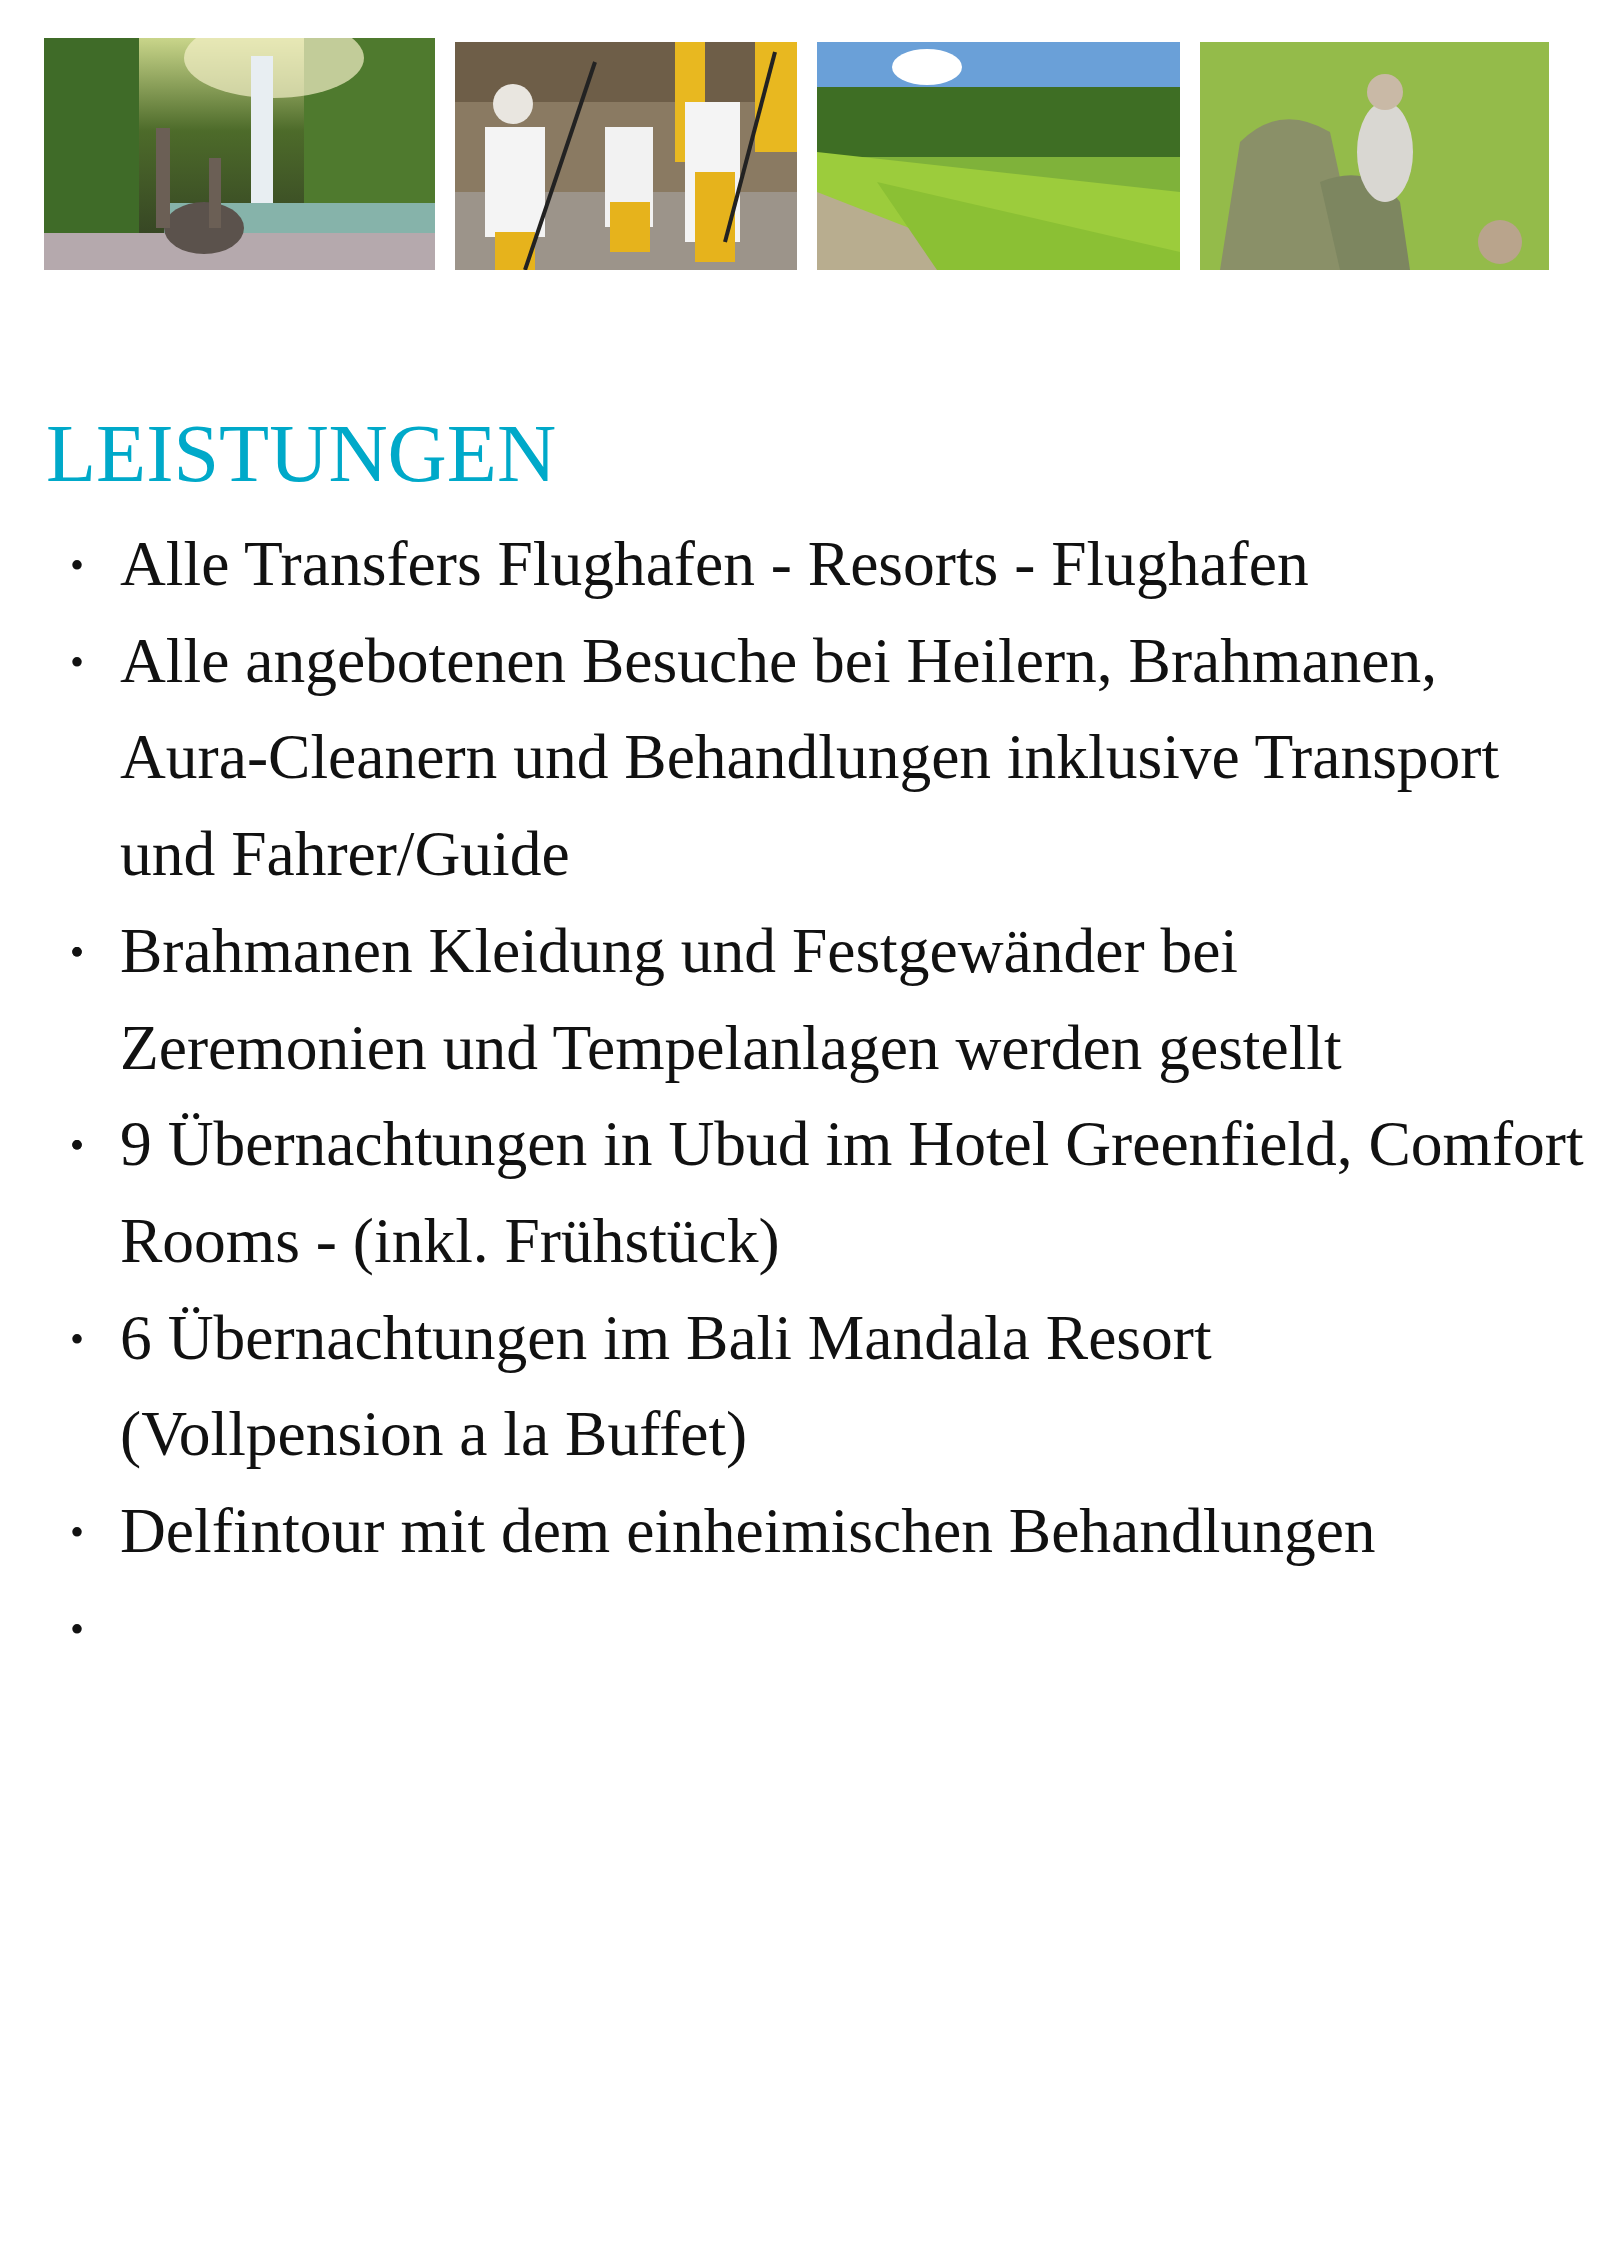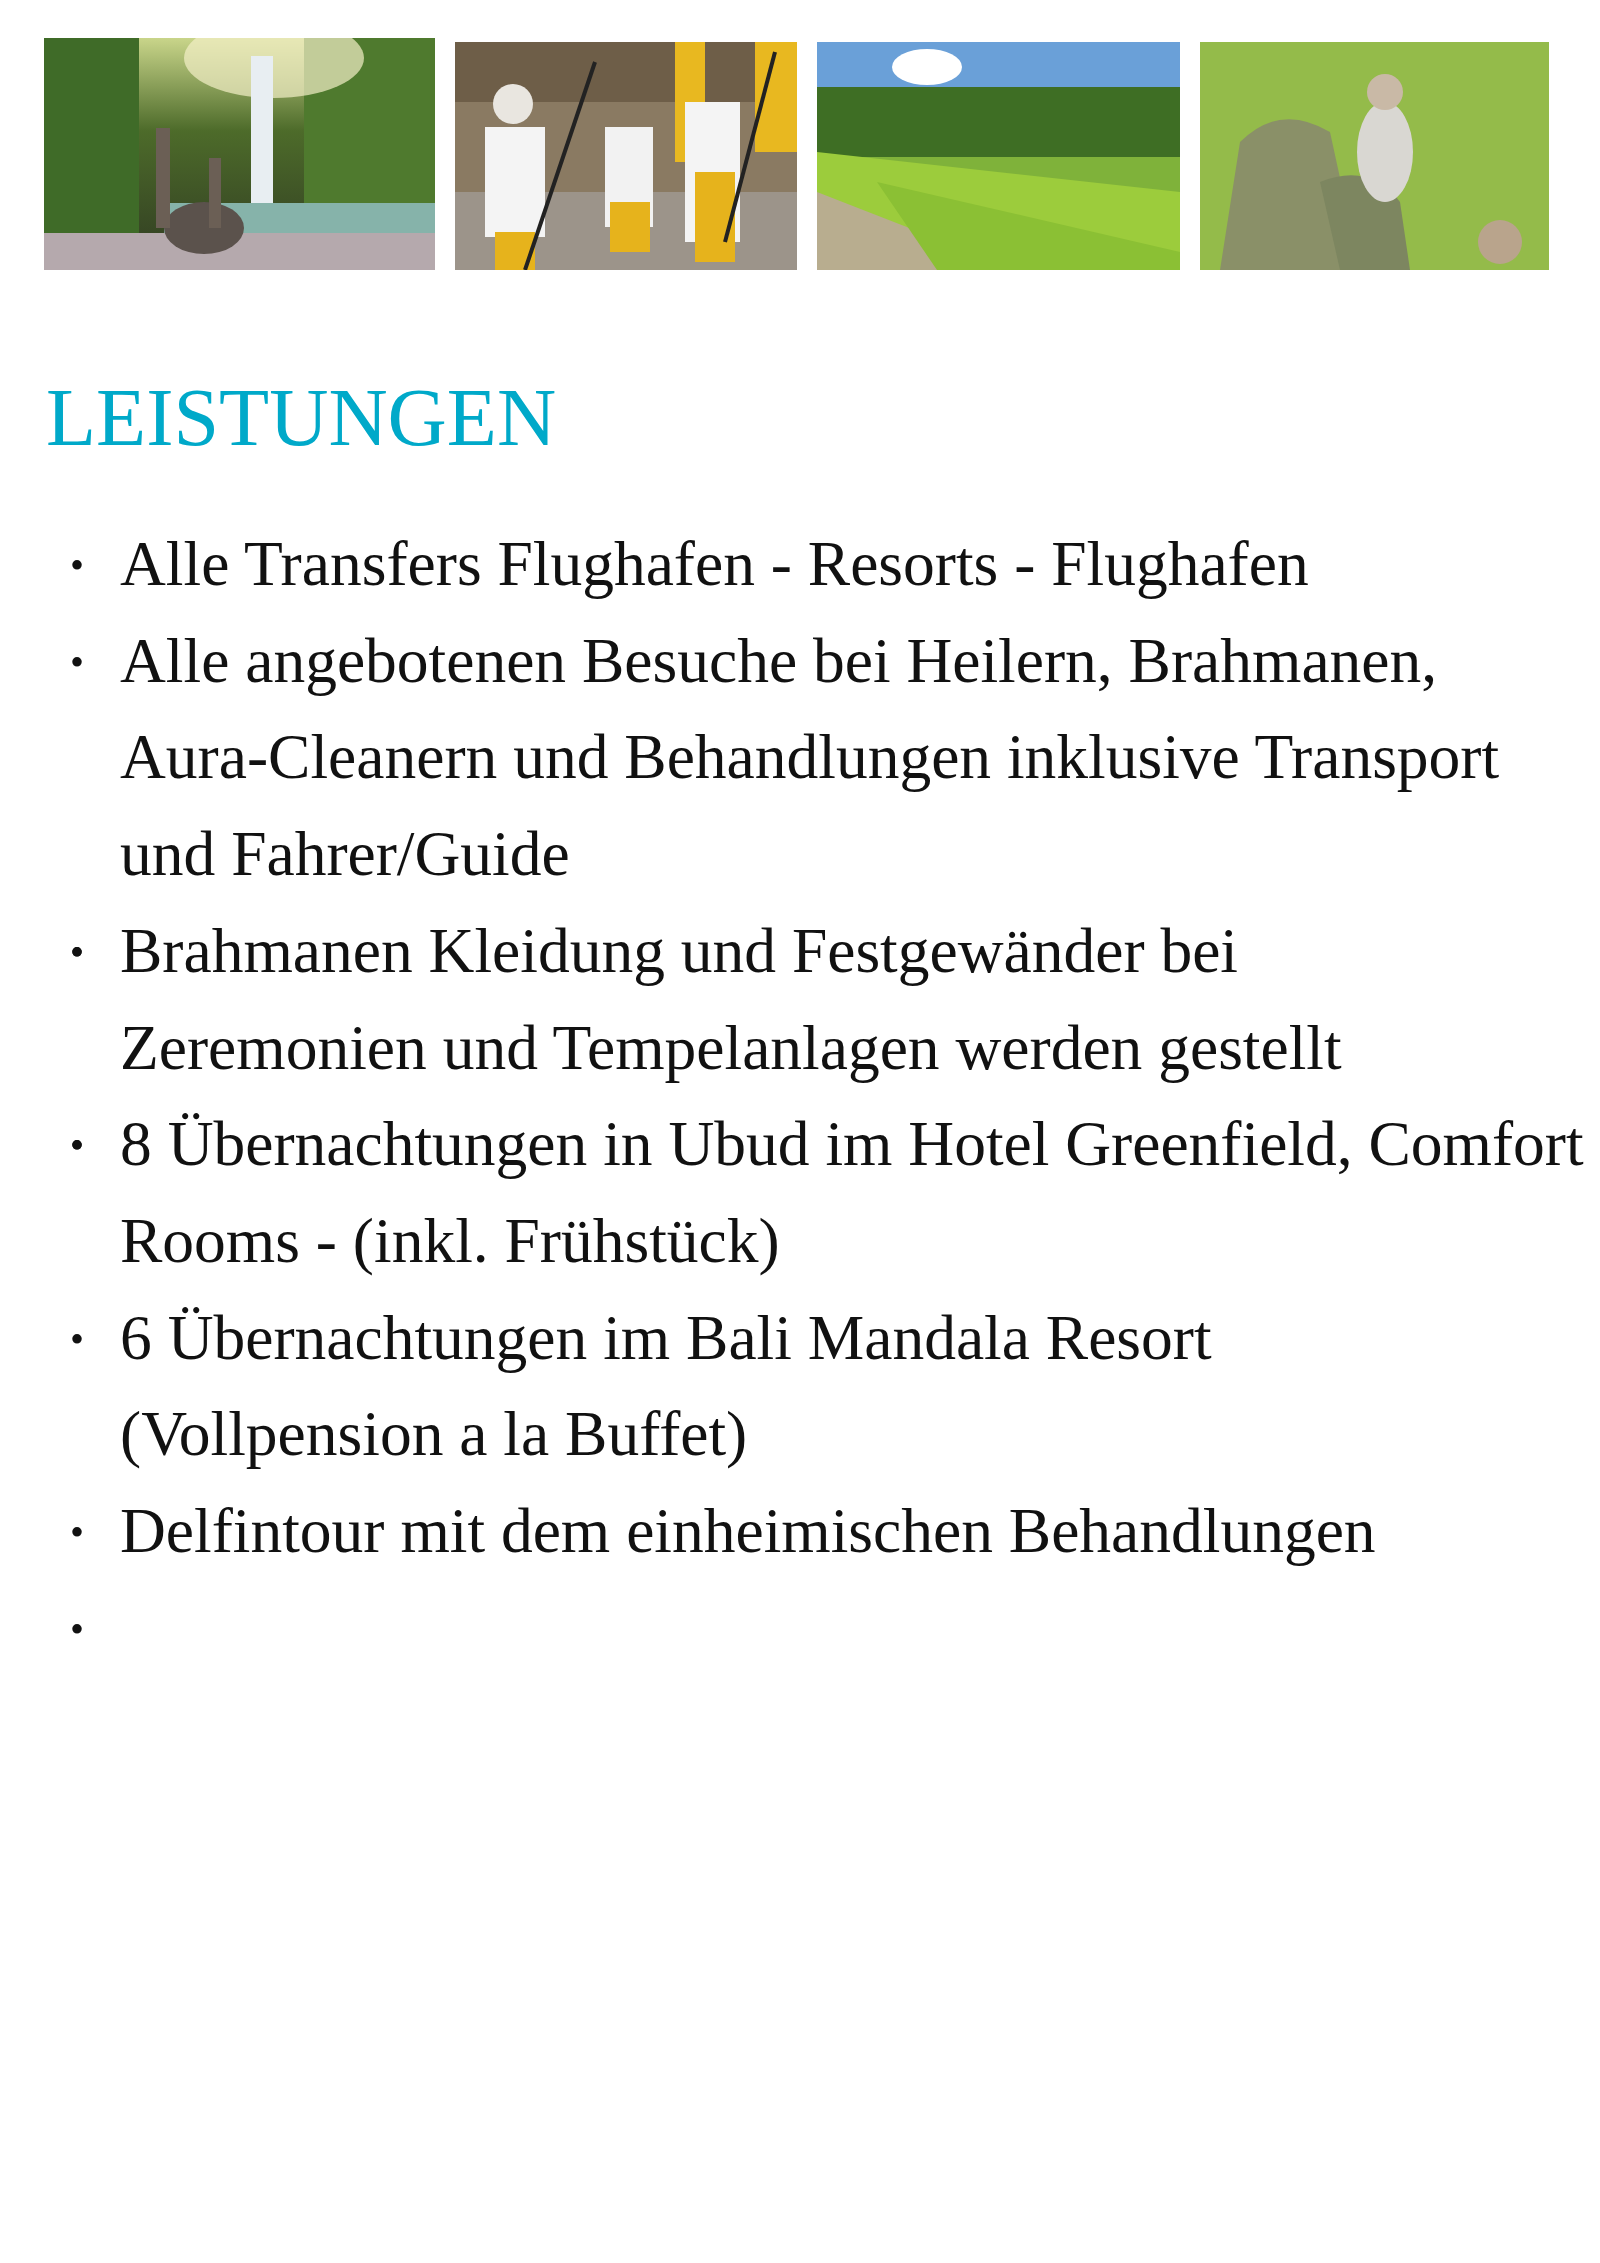--- a/index.html
+++ b/index.html
@@ -1,20 +1,20 @@
 <!DOCTYPE html>
 <html><head>
 <meta charset="utf-8">
 <style>
   html, body { margin:0; padding:0; background:#ffffff; }
   body { width:1600px; height:2263px; position:relative; overflow:hidden; font-family:"Liberation Serif", "DejaVu Serif", serif; }
   .photos { position:absolute; top:38px; left:44px; width:1505px; height:232px; }
   .photo { position:absolute; top:0; height:232px; overflow:hidden; }
   .photo svg { width:100%; height:100%; display:block; }
-  .heading { position:absolute; left:46px; top:368px; font-size:82px; line-height:100px; color:#00a9c9; letter-spacing:0px; font-weight:normal; margin:0; }
+  .heading { position:absolute; left:46px; top:404px; font-size:82px; line-height:100px; color:#00a9c9; letter-spacing:0px; font-weight:normal; margin:0; }
   .list { position:absolute; left:0; top:516px; width:1600px; margin:0; padding:0; list-style:none; }
   .item { position:relative; padding-left:120px; padding-right:20px; font-size:63.5px; line-height:96.7px; color:#111111; }
   .bullet { position:absolute; left:70px; top:0; font-size:40px; line-height:100px; }
 </style>
 </head>
 <body>
 
 <div class="photos">
   <div class="photo" style="left:0;width:391px;">
     <svg viewBox="0 0 391 232" preserveAspectRatio="none">
@@ -80,17 +80,17 @@
 </div>
 
 <h1 class="heading">LEISTUNGEN</h1>
 
 <ul class="list">
   <li class="item"><span class="bullet">•</span><span>Alle Transfers Flughafen - Resorts - Flughafen</span></li>
   <li class="item" style="padding-right:60px;"><span class="bullet">•</span><span>Alle angebotenen Besuche bei Heilern, Brahmanen, Aura-Cleanern und Behandlungen inklusive Transport und Fahrer/Guide</span></li>
   <li class="item"><span class="bullet">•</span></li>
   <li class="item" style="padding-right:200px;"><span class="bullet">•</span><span>Brahmanen Kleidung und Festgewänder bei Zeremonien und Tempelanlagen werden gestellt</span></li>
   <li class="item" style="padding-right:200px;"><span class="bullet">•</span></li>
-  <li class="item" style="padding-right:0;"><span class="bullet">•</span><span>8 Übernachtungen in Ubud im Hotel Greenfield, Comfort Rooms - (inkl. Frühstück)</span></li>
+  <li class="item" style="padding-right:0;"><span class="bullet">•</span><span>9 Übernachtungen in Ubud im Hotel Greenfield, Comfort Rooms - (inkl. Frühstück)</span></li>
   <li class="item" style="padding-right:150px;"><span class="bullet">•</span><span>6 Übernachtungen im Bali Mandala Resort (Vollpension a la Buffet)</span></li>
   <li class="item" style="padding-right:0;white-space:nowrap;"><span class="bullet">•</span><span>Delfintour mit dem einheimischen Behandlungen</span></li>
   <li class="item"><span class="bullet">•</span></li>
 </ul>
 
 </body></html>

